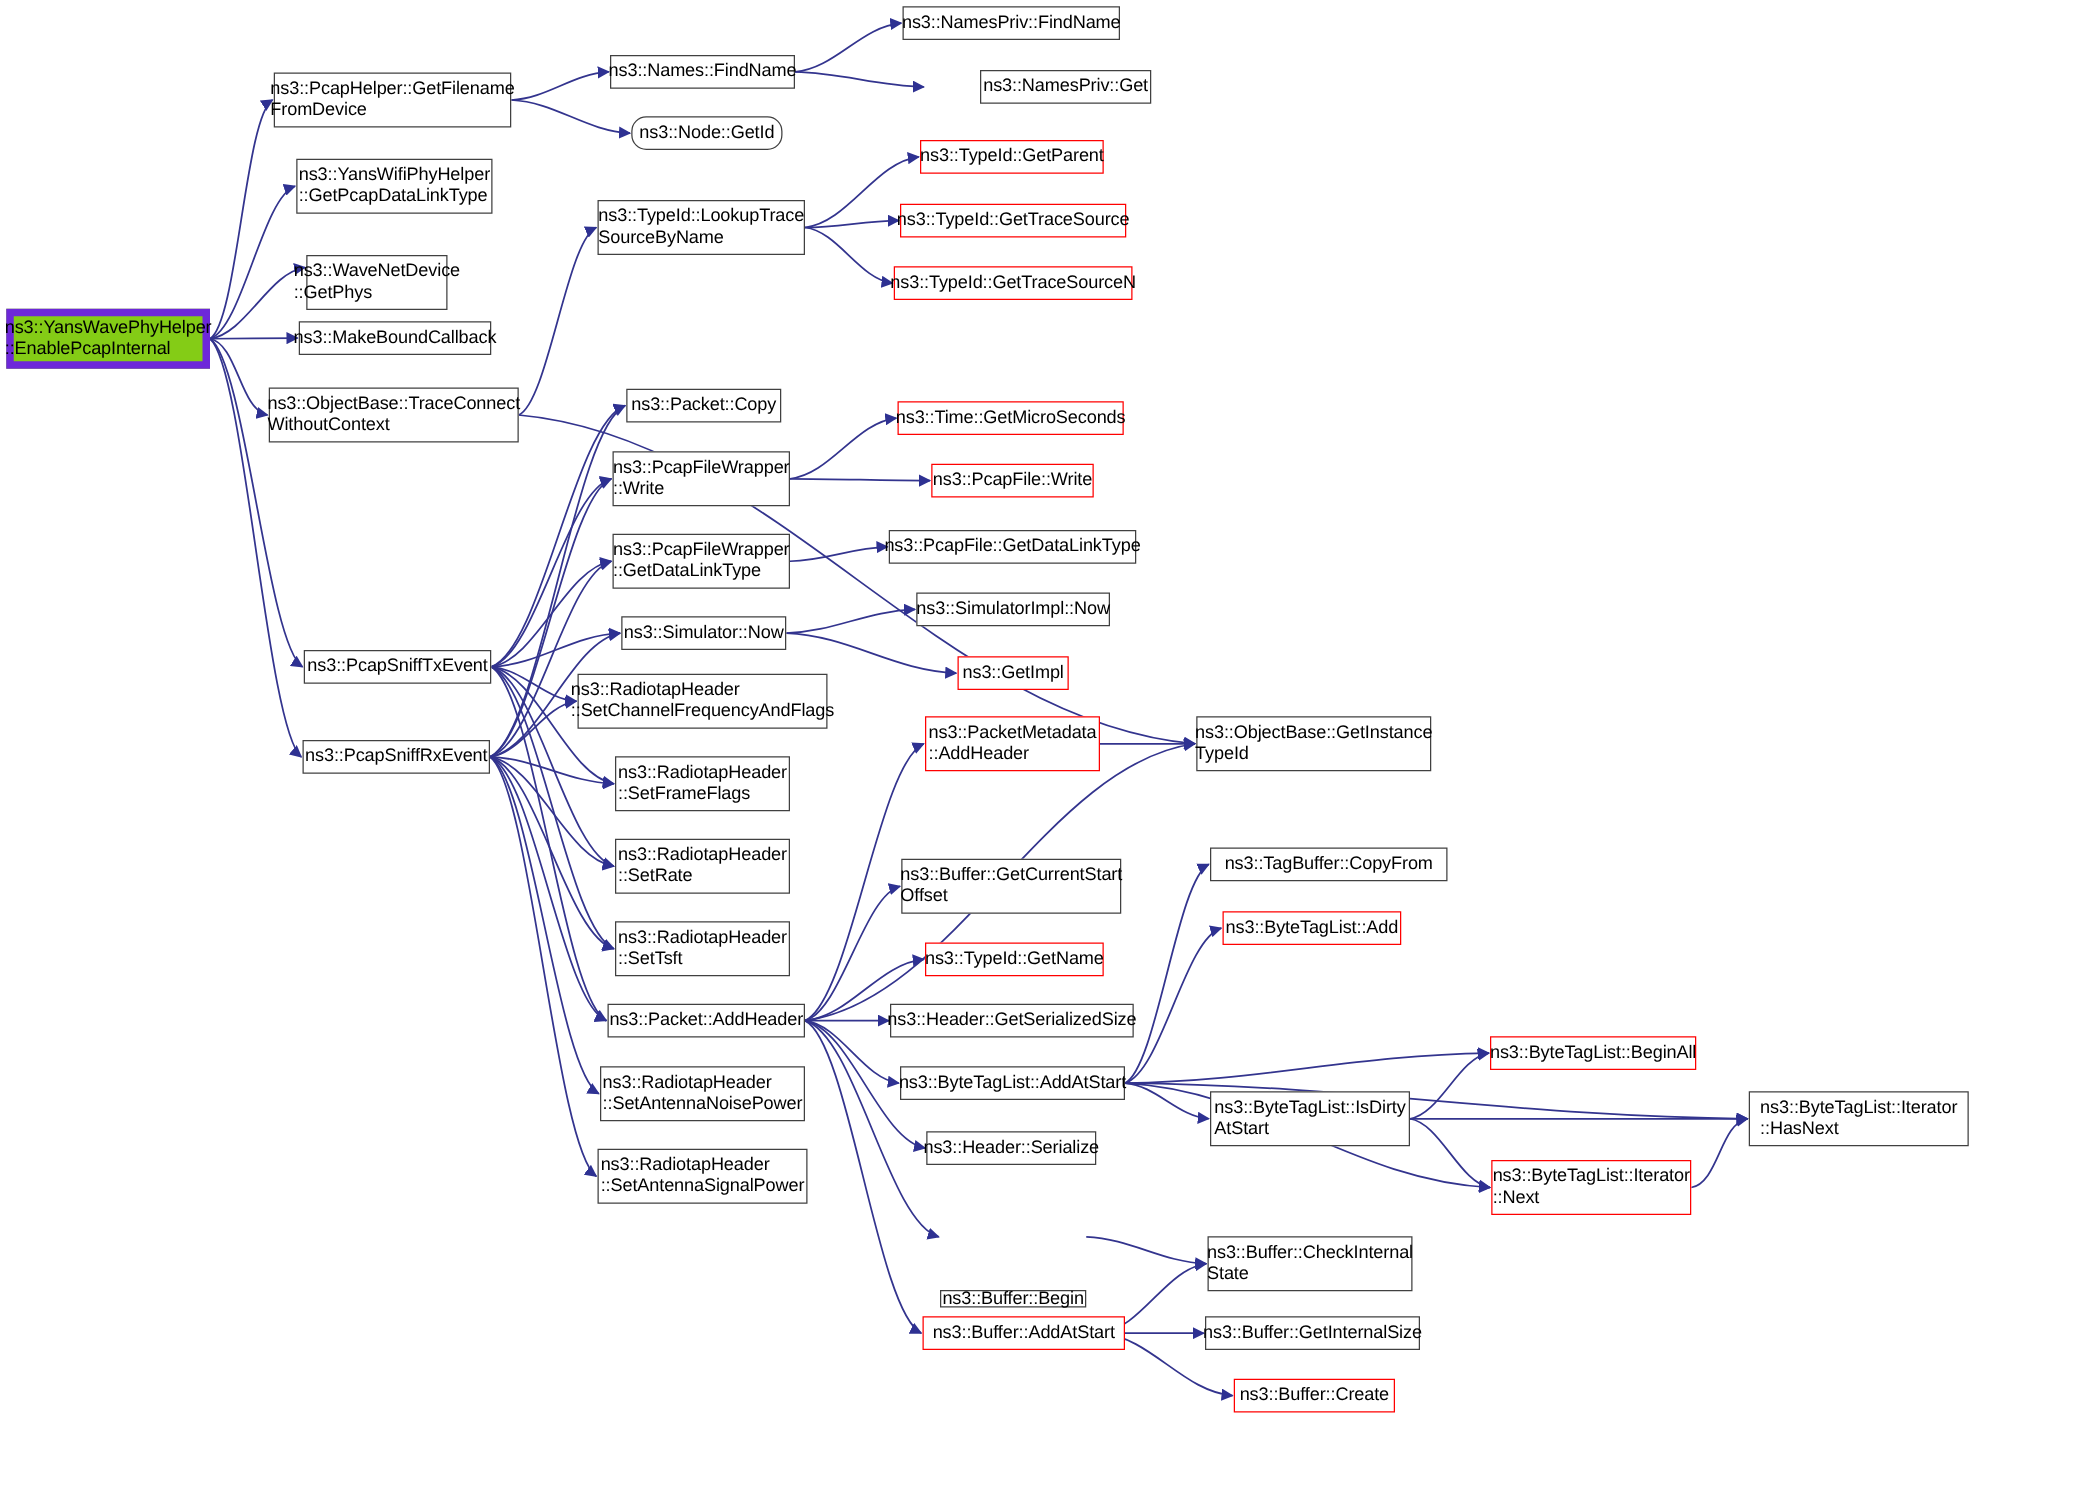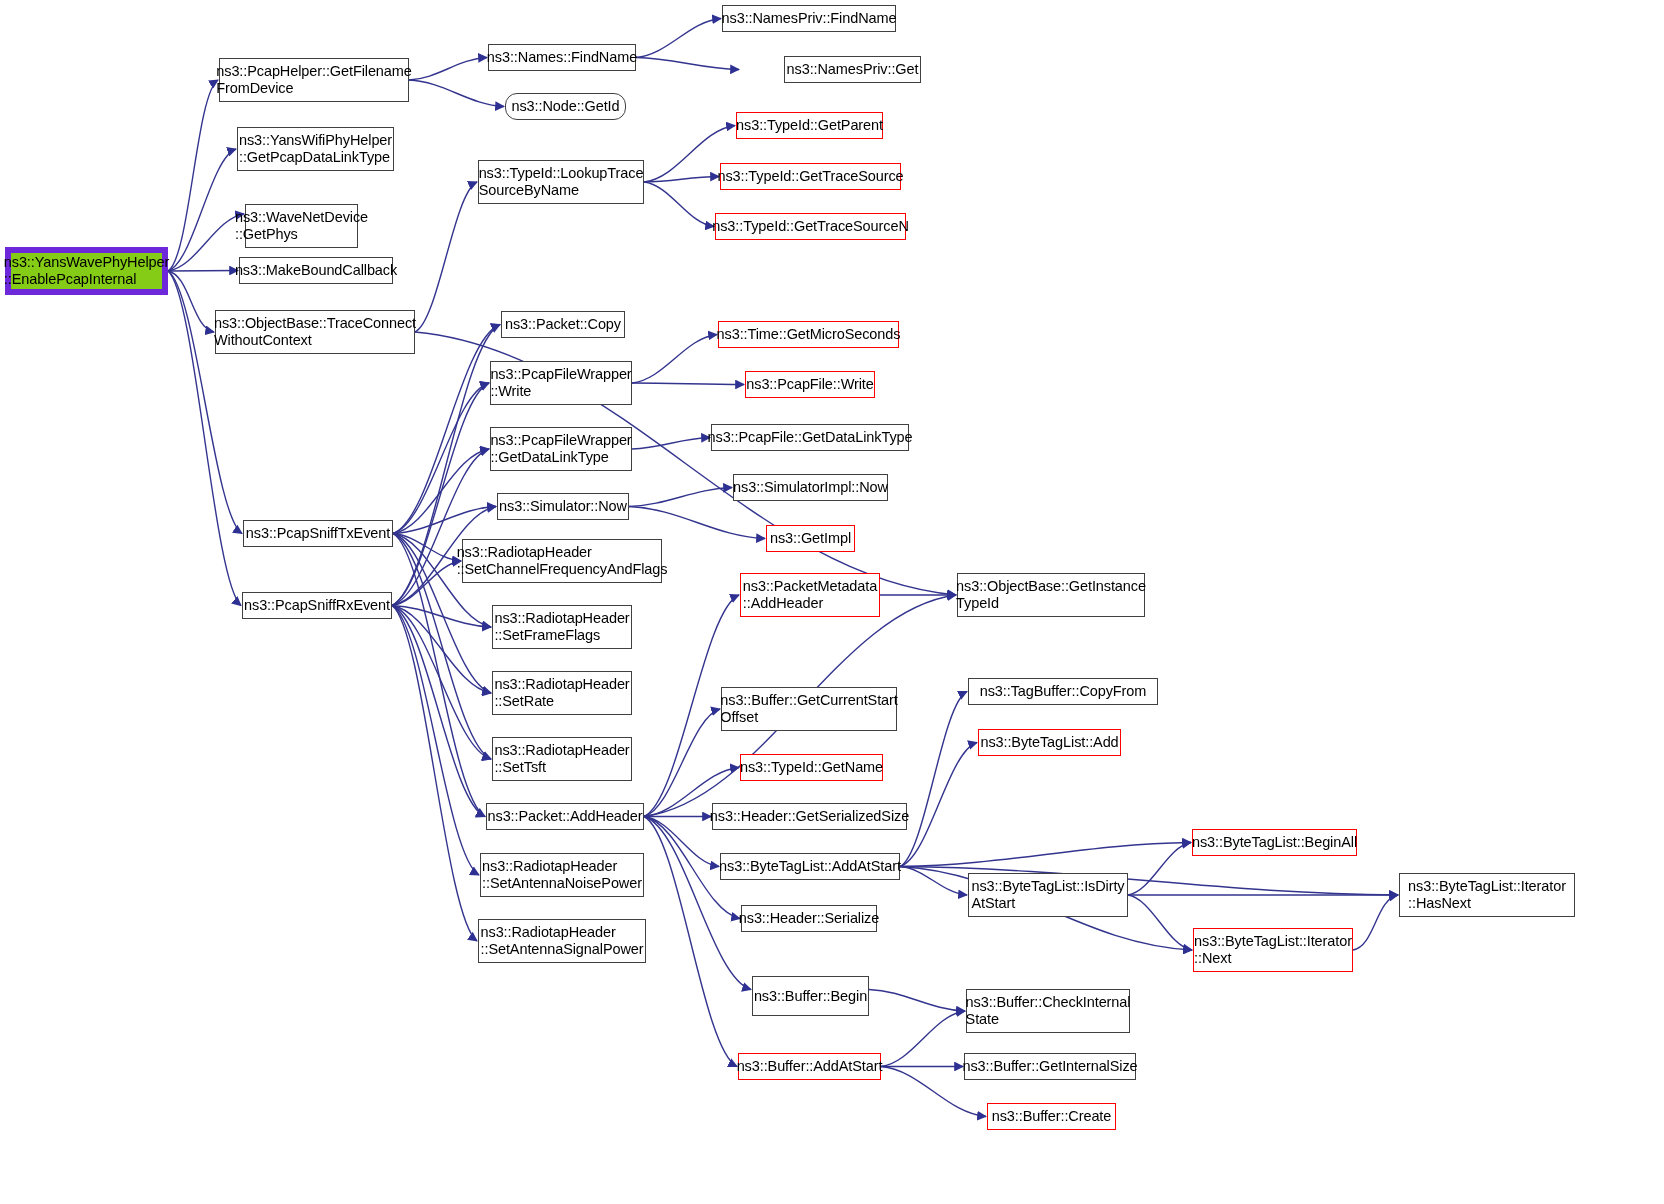--- a/index.html
+++ b/index.html
@@ -174,22 +174,22 @@
       <div class="node red" style="left: 740px; top: 573px; width: 140px; height: 44px;">ns3::PacketMetadata
 ::AddHeader</div>
       <div class="node" style="left: 957px; top: 573px; width: 188px; height: 44px;">ns3::ObjectBase::GetInstance
 TypeId</div>
       <div class="node" style="left: 721px; top: 687px; width: 176px; height: 44px;">ns3::Buffer::GetCurrentStart
 Offset</div>
       <div class="node red" style="left: 740px; top: 754px; width: 143px; height: 27px;">ns3::TypeId::GetName</div>
       <div class="node" style="left: 712px; top: 803px; width: 195px; height: 27px;">ns3::Header::GetSerializedSize</div>
       <div class="node" style="left: 720px; top: 853px; width: 180px; height: 27px;">ns3::ByteTagList::AddAtStart</div>
       <div class="node" style="left: 741px; top: 905px; width: 136px; height: 27px;">ns3::Header::Serialize</div>
-      <div class="node" style="left: 752px; top: 976px; width: 117px; height: 40px;">ns3::Buffer::Begin</div>
-      <div class="node red" style="left: 738px; top: 1053px; width: 143px; height: 27px;">ns3::Buffer::AddAtStart</div>
+      <div class="node" style="left: 752px; top: 1032px; width: 117px; height: 14px;">ns3::Buffer::Begin</div>
+      <div class="node red" style="left: 738px; top: 1053px; width: 162px; height: 27px;">ns3::Buffer::AddAtStart</div>
       <div class="node" style="left: 968px; top: 678px; width: 190px; height: 27px;">ns3::TagBuffer::CopyFrom</div>
       <div class="node red" style="left: 978px; top: 729px; width: 143px; height: 27px;">ns3::ByteTagList::Add</div>
       <div class="node" style="left: 968px; top: 873px; width: 160px; height: 44px;">ns3::ByteTagList::IsDirty
 AtStart</div>
       <div class="node" style="left: 966px; top: 989px; width: 164px; height: 44px;">ns3::Buffer::CheckInternal
 State</div>
       <div class="node" style="left: 964px; top: 1053px; width: 172px; height: 27px;">ns3::Buffer::GetInternalSize</div>
       <div class="node red" style="left: 987px; top: 1103px; width: 129px; height: 27px;">ns3::Buffer::Create</div>
       <div class="node red" style="left: 1192px; top: 829px; width: 165px; height: 27px;">ns3::ByteTagList::BeginAll</div>
       <div class="node red" style="left: 1193px; top: 928px; width: 160px; height: 44px;">ns3::ByteTagList::Iterator

